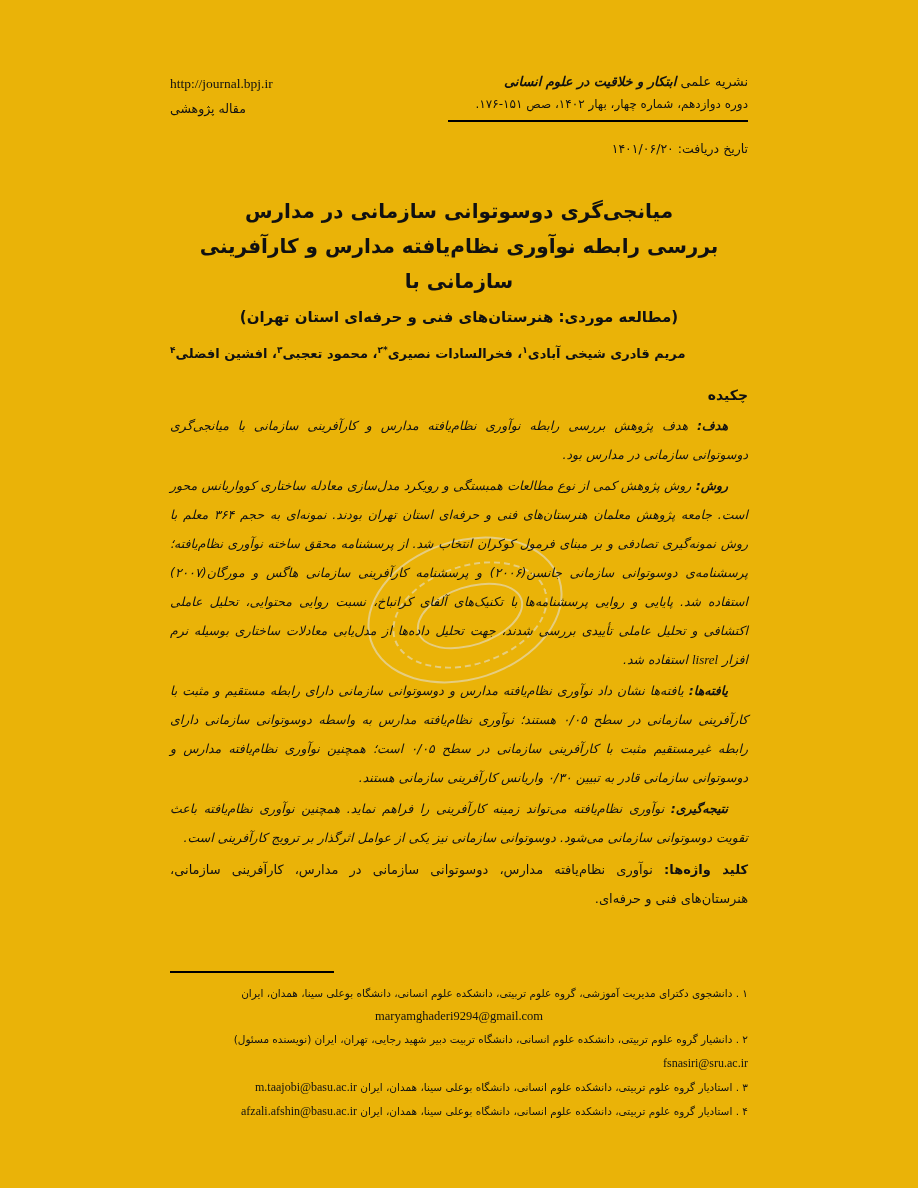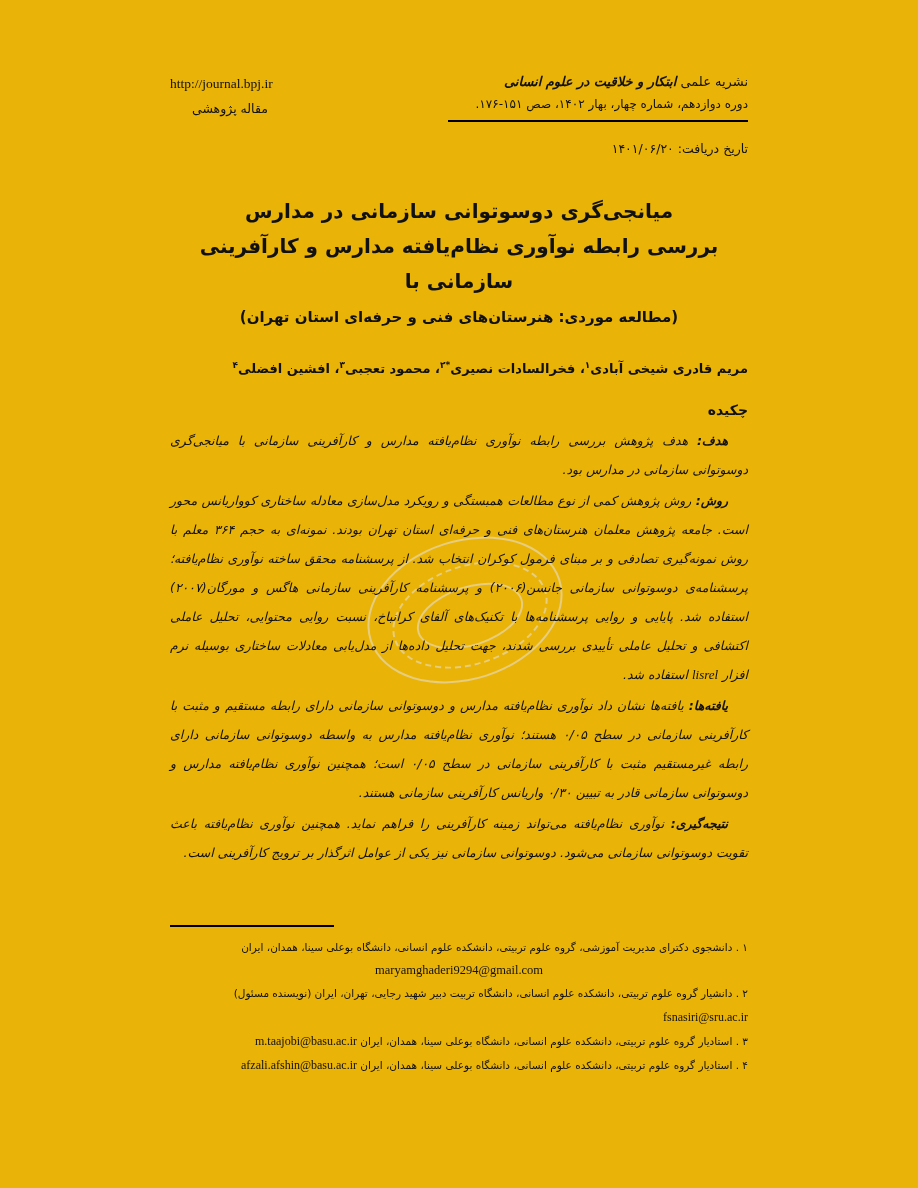--- a/index.html
+++ b/index.html
@@ -30,21 +30,21 @@
     font-family: "Liberation Serif", serif;
     font-size: 13.5px;
     color: #111;
     text-decoration: none;
     display: block;
     white-space: nowrap;
   }
   .article-type {
     font-size: 12.5px;
     margin-top: 9px;
-    text-align: center;
+    text-align: left;
     width: 120px;
   }
   .header-right {
     width: 300px;
     direction: rtl;
     text-align: right;
     border-bottom: 2px solid #000;
     padding-bottom: 9px;
   }
   .journal-line { font-size: 13px; white-space: nowrap; }
@@ -57,24 +57,24 @@
     font-size: 12.5px;
     margin-top: 14px;
     line-height: 26px;
   }
   
   .title-block { direction: rtl; text-align: center; margin-top: 32px; }
   .title-main { font-size: 20px; font-weight: bold; line-height: 35px; }
   .title-sub  { font-size: 15px; font-weight: bold; line-height: 30px; margin-top: 3px; }
   .authors {
     direction: rtl;
-    text-align: right;
+    text-align: left;
     font-size: 13px;
     font-weight: bold;
-    margin-top: 28px;
+    margin-top: 13px;
   }
   .authors sup { font-size: 9px; font-weight: bold; }
   
   .abstract-heading {
     direction: rtl;
     text-align: right;
     font-size: 14px;
     font-weight: bold;
     margin-top: 26px;
     margin-bottom: 8px;
@@ -188,20 +188,21 @@
     <div class="abstract-heading">چکیده</div>
 
     <div class="para"><span class="p-label">هدف:</span><span> هدف پژوهش بررسی رابطه نوآوری نظام‌یافته مدارس و کارآفرینی سازمانی با میانجی‌گری دوسوتوانی سازمانی در مدارس بود.</span></div>
 
     <div class="para"><span class="p-label">روش:</span><span> روش پژوهش کمی از نوع مطالعات همبستگی و رویکرد مدل‌سازی معادله ساختاری کوواریانس محور است. جامعه پژوهش معلمان هنرستان‌های فنی و حرفه‌ای استان تهران بودند. نمونه‌ای به حجم ۳۶۴ معلم با روش نمونه‌گیری تصادفی و بر مبنای فرمول کوکران انتخاب شد. از پرسشنامه محقق ساخته نوآوری نظام‌یافته؛ پرسشنامه‌ی دوسوتوانی سازمانی جانسن(۲۰۰۶) و پرسشنامه کارآفرینی سازمانی هاگس و مورگان(۲۰۰۷) استفاده شد. پایایی و روایی پرسشنامه‌ها با تکنیک‌های آلفای کرانباخ، نسبت روایی محتوایی، تحلیل عاملی اکتشافی و تحلیل عاملی تأییدی بررسی شدند، جهت تحلیل داده‌ها از مدل‌یابی معادلات ساختاری بوسیله نرم افزار </span><span class="latin-italic" dir="ltr">lisrel</span><span> استفاده شد.</span></div>
 
     <div class="para"><span class="p-label">یافته‌ها:</span><span> یافته‌ها نشان داد نوآوری نظام‌یافته مدارس و دوسوتوانی سازمانی دارای رابطه مستقیم و مثبت با کارآفرینی سازمانی در سطح ۰/۰۵ هستند؛ نوآوری نظام‌یافته مدارس به واسطه دوسوتوانی سازمانی دارای رابطه غیرمستقیم مثبت با کارآفرینی سازمانی در سطح ۰/۰۵ است؛ همچنین نوآوری نظام‌یافته مدارس و دوسوتوانی سازمانی قادر به تبیین ۰/۳۰ واریانس کارآفرینی سازمانی هستند.</span></div>
 
     <div class="para"><span class="p-label">نتیجه‌گیری:</span><span> نوآوری نظام‌یافته می‌تواند زمینه کارآفرینی را فراهم نماید. همچنین نوآوری نظام‌یافته باعث تقویت دوسوتوانی سازمانی می‌شود. دوسوتوانی سازمانی نیز یکی از عوامل اثرگذار بر ترویج کارآفرینی است.</span></div>
 
+    <div class="keywords"><span class="kw-label">کلید واژه‌ها:</span><span> نوآوری نظام‌یافته مدارس، دوسوتوانی سازمانی در  مدارس، کارآفرینی سازمانی، هنرستان‌های فنی و حرفه‌ای.</span></div>
 
     <div class="footnotes">
       <div class="footnote-rule"></div>
 
       <div class="fn-line"><span>۱ . دانشجوی دکترای مدیریت آموزشی، گروه علوم تربیتی، دانشکده علوم انسانی، دانشگاه بوعلی سینا، همدان، ایران</span></div>
       <div class="fn-line fn-email-line"><a href="#" class="fn-email" dir="ltr">maryamghaderi9294@gmail.com</a></div>
 
       <div class="fn-line"><span>۲ . دانشیار گروه علوم تربیتی، دانشکده علوم انسانی، دانشگاه تربیت دبیر شهید رجایی، تهران، ایران (نویسنده مسئول) </span><a href="#" class="fn-email" dir="ltr">fsnasiri@sru.ac.ir</a></div>
 
       <div class="fn-line"><span>۳ . استادیار گروه علوم تربیتی، دانشکده علوم انسانی، دانشگاه بوعلی سینا، همدان، ایران </span><a href="#" class="fn-email" dir="ltr">m.taajobi@basu.ac.ir</a></div>

